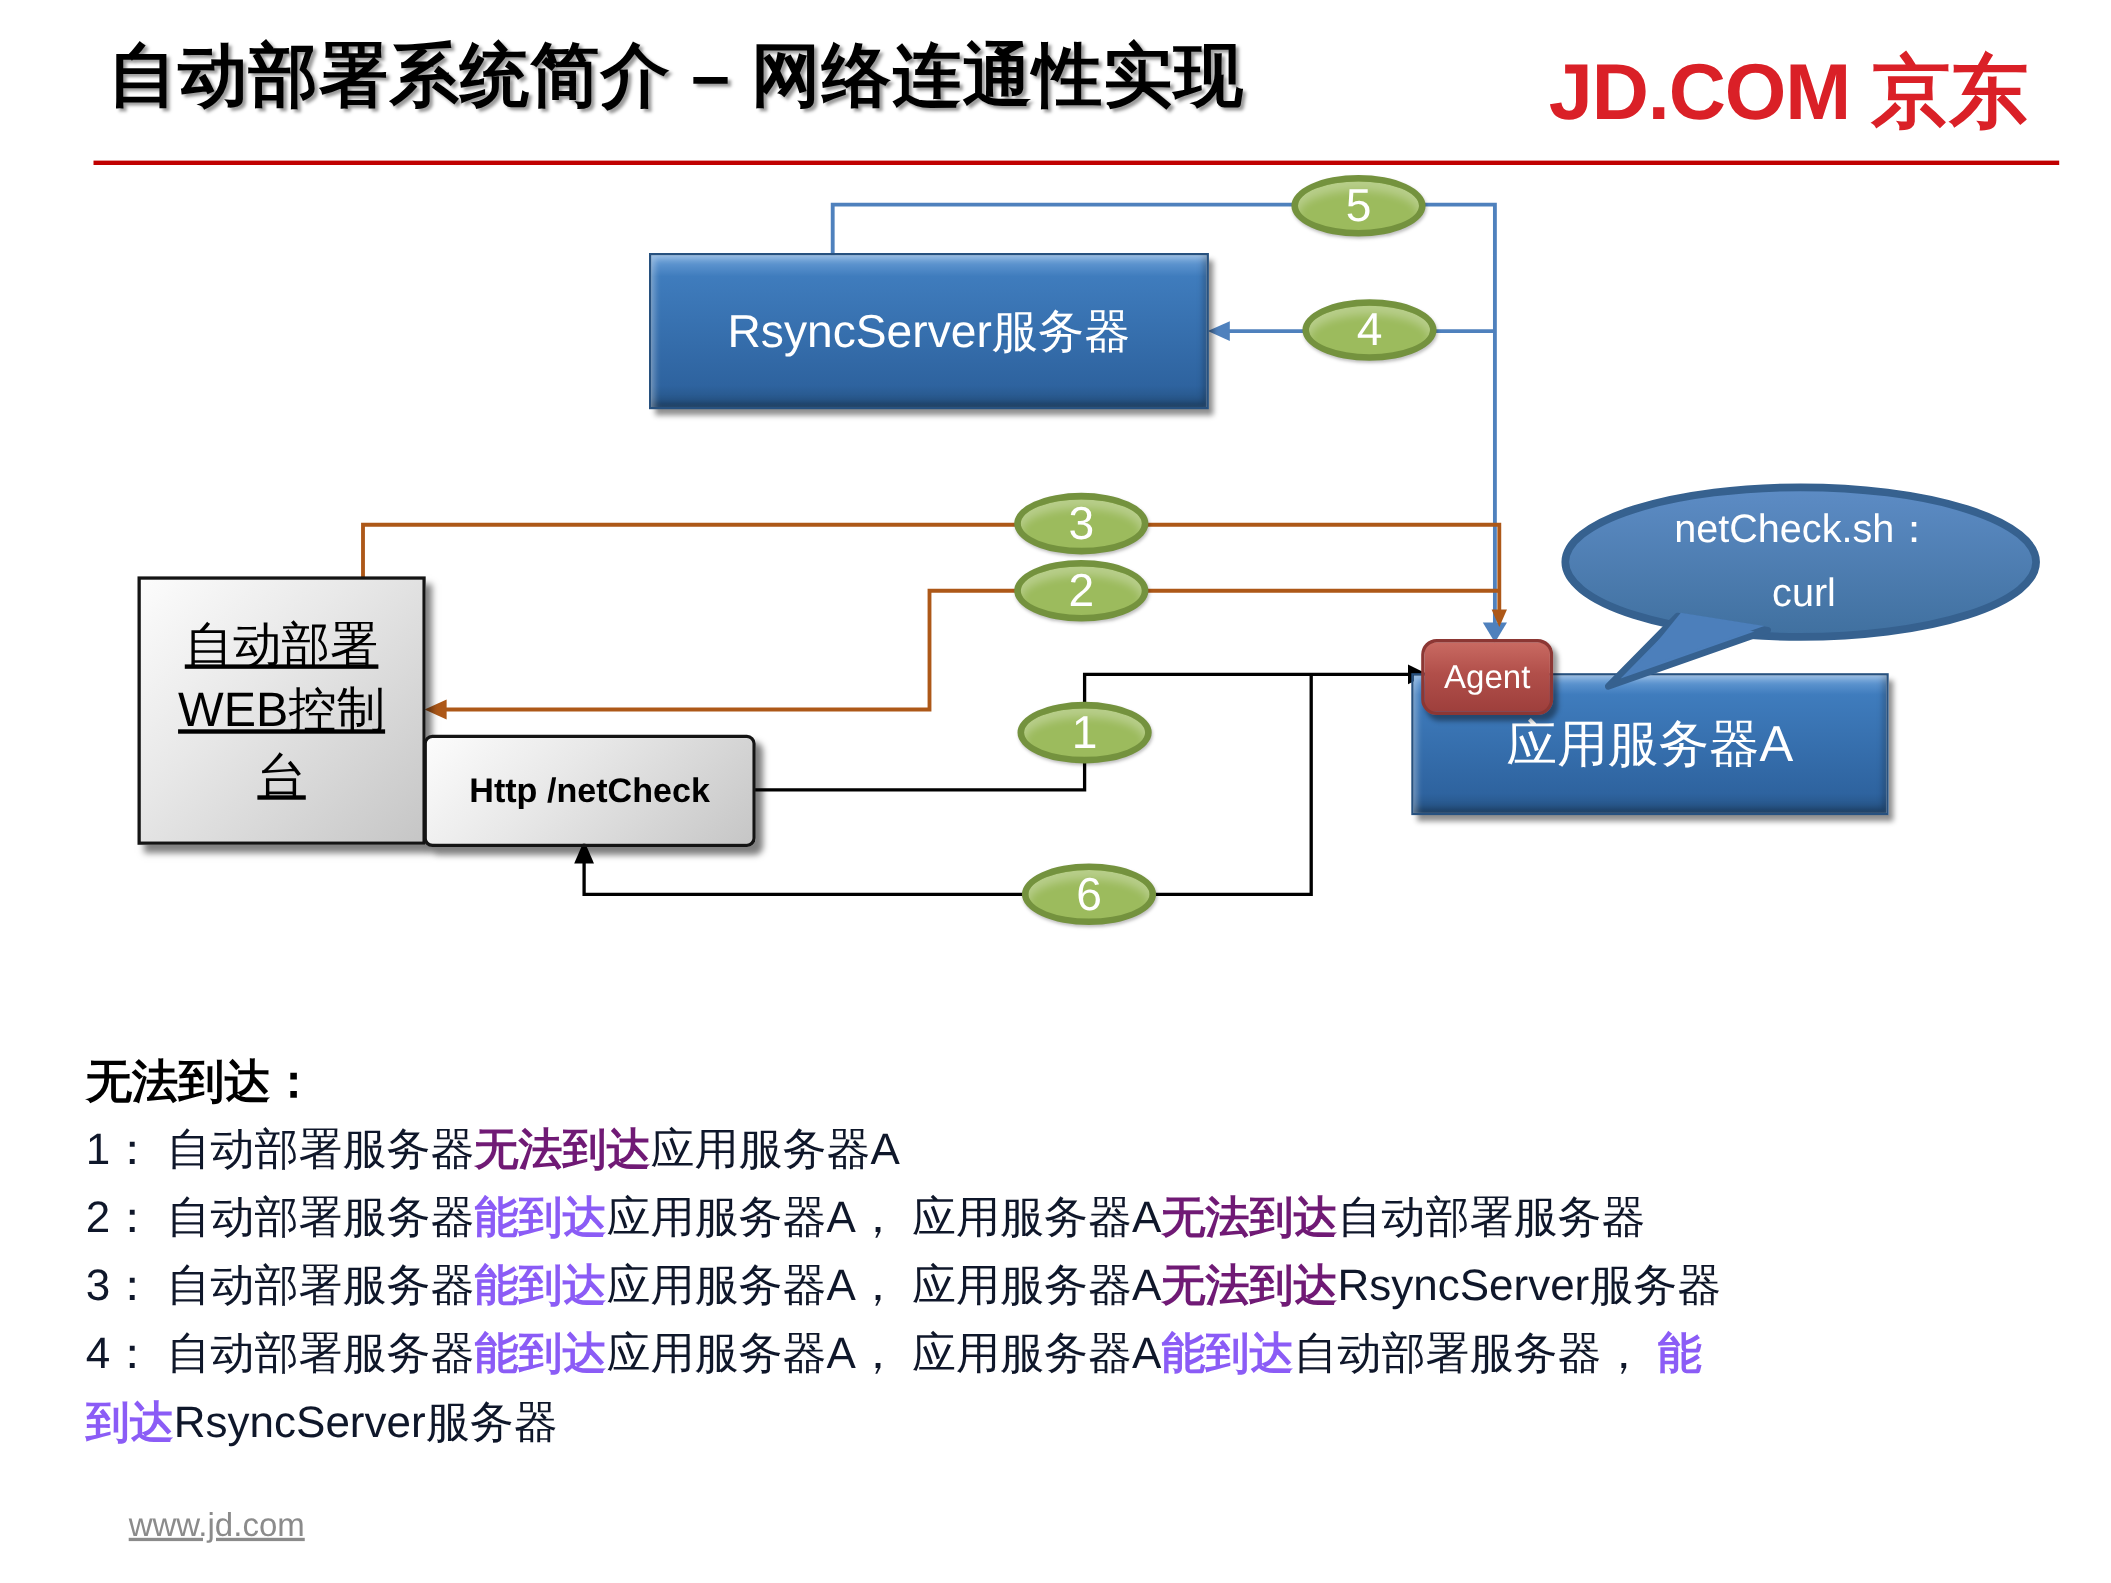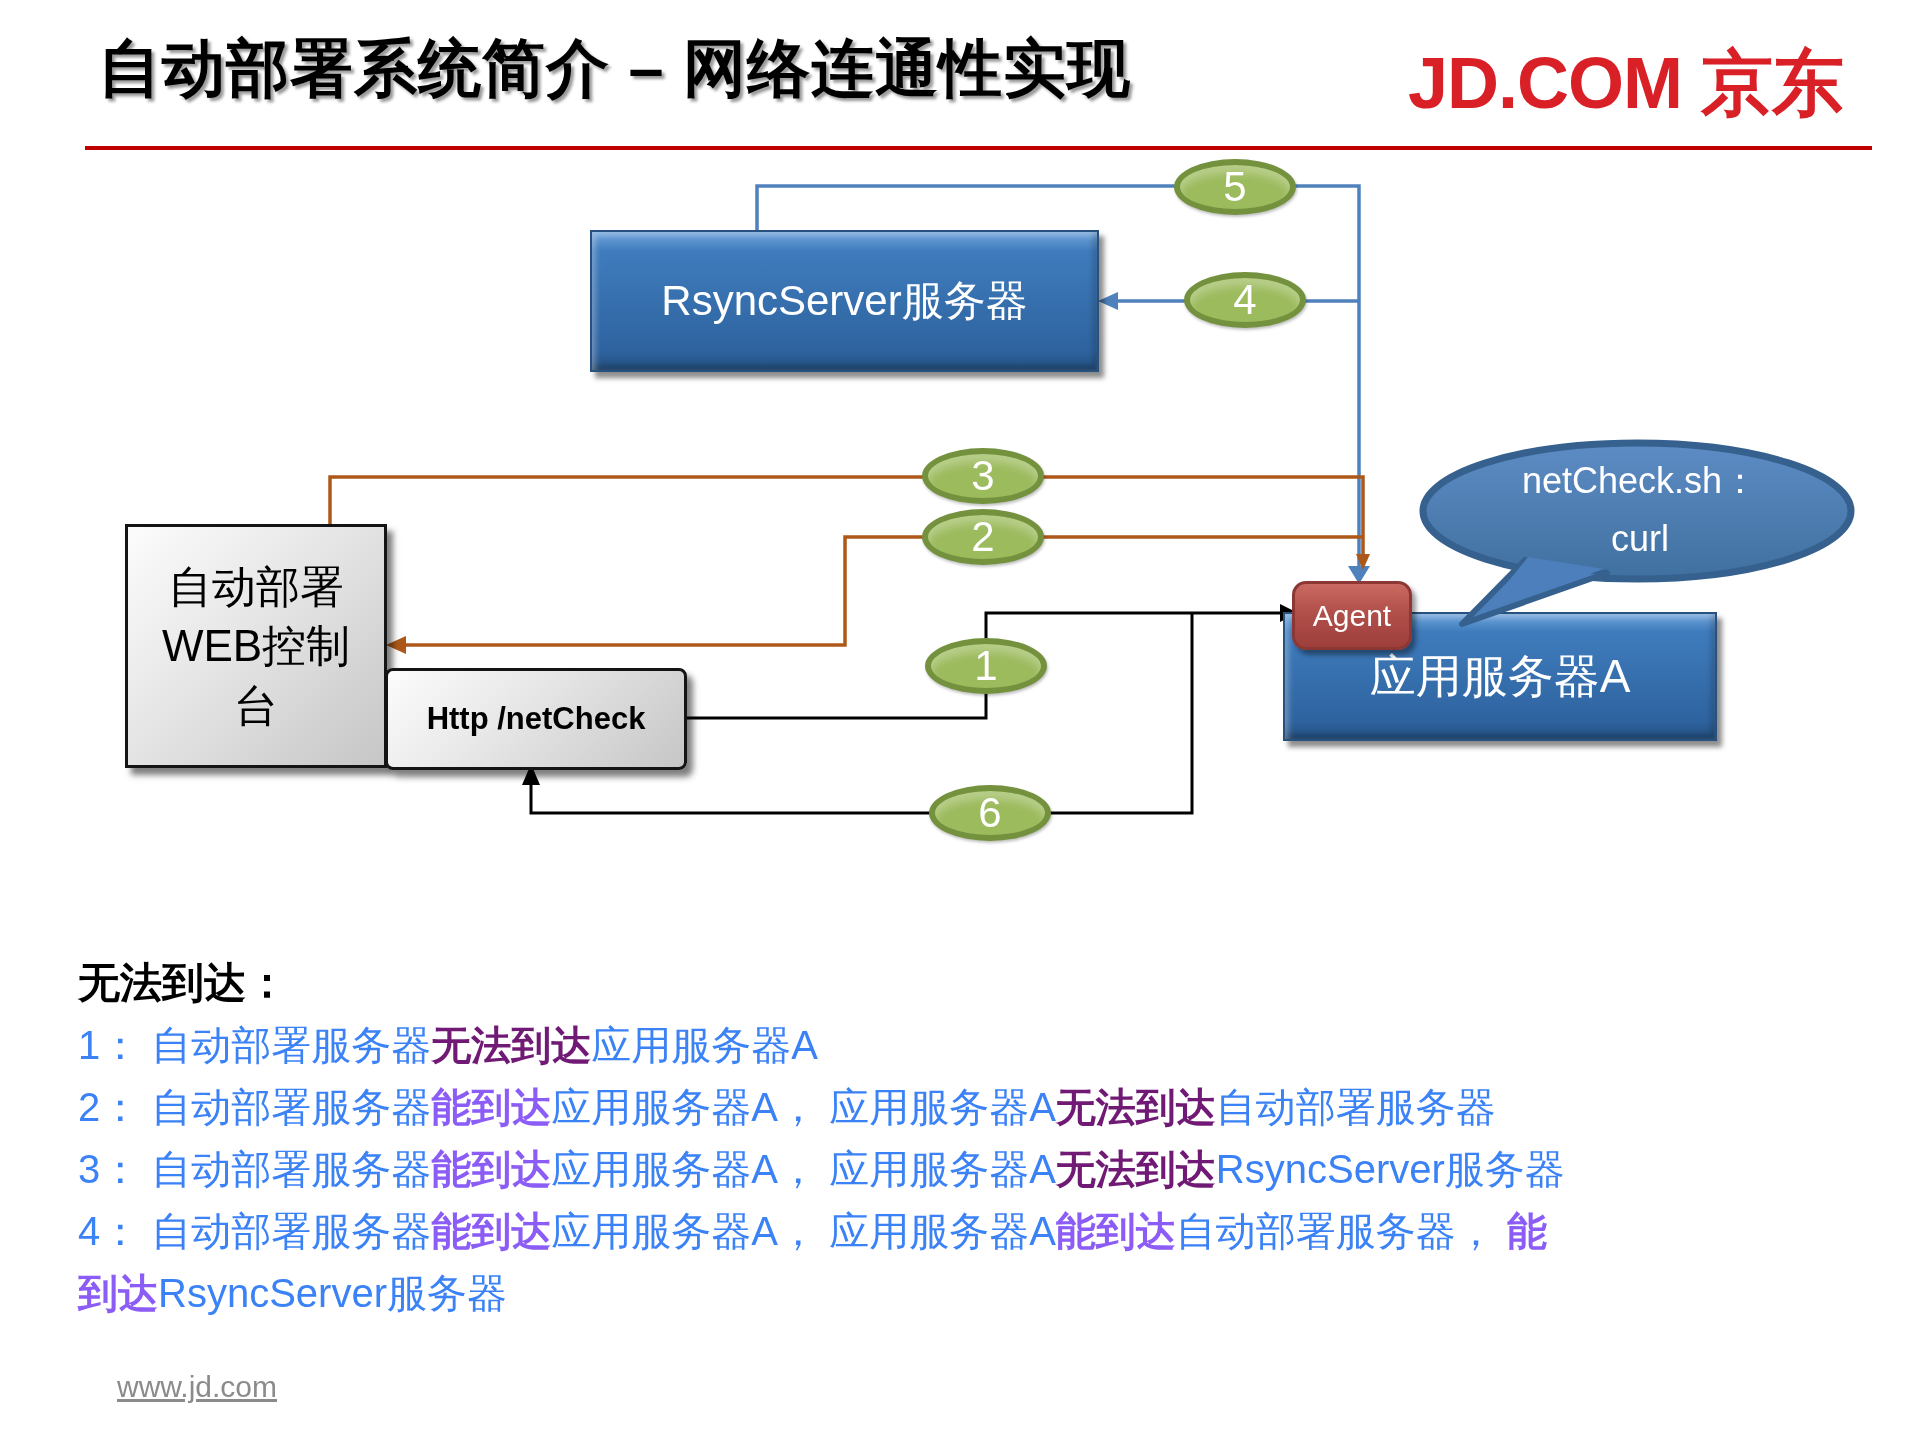--- a/index.html
+++ b/index.html
@@ -24,21 +24,21 @@
                       inset 3px 3px 6px rgba(255,255,255,0.35),
                       inset -3px -4px 6px rgba(0,0,0,0.25);}
   .rsync{left:590px;top:230px;width:505px;height:138px;font-size:42px;}
   .appserver{left:1283px;top:612px;width:430px;height:125px;font-size:46px;z-index:3;}
 
   .graybox{position:absolute;z-index:2;display:flex;align-items:center;justify-content:center;
            color:#000;border:3px solid #141414;
            background:linear-gradient(135deg,#fcfcfc 0%,#e8e8e8 40%,#c6c6c6 100%);
            box-shadow:6px 7px 6px rgba(0,0,0,0.5);}
   .webconsole{left:125px;top:524px;width:256px;height:238px;font-size:44px;line-height:1.35;
-              text-align:center;white-space:pre-line;}
+              text-align:center;white-space:pre-line;text-decoration:underline;}
   .httpbox{left:385px;top:668px;width:296px;height:96px;border-radius:8px;font-size:31px;
            font-weight:600;z-index:3;}
 
   .agent{position:absolute;left:1292px;top:581px;width:114px;height:63px;z-index:4;
          display:flex;align-items:center;justify-content:center;border-radius:14px;
          color:#fff;font-size:30px;border:3px solid #8c3734;
          background:linear-gradient(180deg,#c96a62 0%,#b14f4a 45%,#9e3f3c 100%);
          box-shadow:4px 5px 5px rgba(0,0,0,0.4);}
 
   
@@ -55,21 +55,21 @@
   .b3{left:922px;top:448px;}  .b2{left:922px;top:509px;}
   .b1{left:925px;top:638px;}  .b6{left:929px;top:785px;}
 
   
   .results{position:absolute;left:78px;top:952px;width:1420px;z-index:2;font-size:40px;
            color:#000;}
   .results p{margin:0;line-height:62px;white-space:nowrap;}
   .results .head{font-weight:bold;font-size:42px;}
   .c-red{color:#701a75;font-weight:bold;}
   .c-green{color:#8b5cf6;font-weight:bold;}
-  .c-black{color:#3b82f6;}
+  .c-black{color:#0f172a;}
 
   .footer{position:absolute;left:117px;top:1370px;font-size:30px;color:#8b8b8b;z-index:2;text-decoration:underline;}
 </style>
 </head>
 <body>
 
 <div class="slide">
 
   <div class="title">自动部署系统简介 – 网络连通性实现</div>
   <div class="logo">JD.COM 京东</div>

